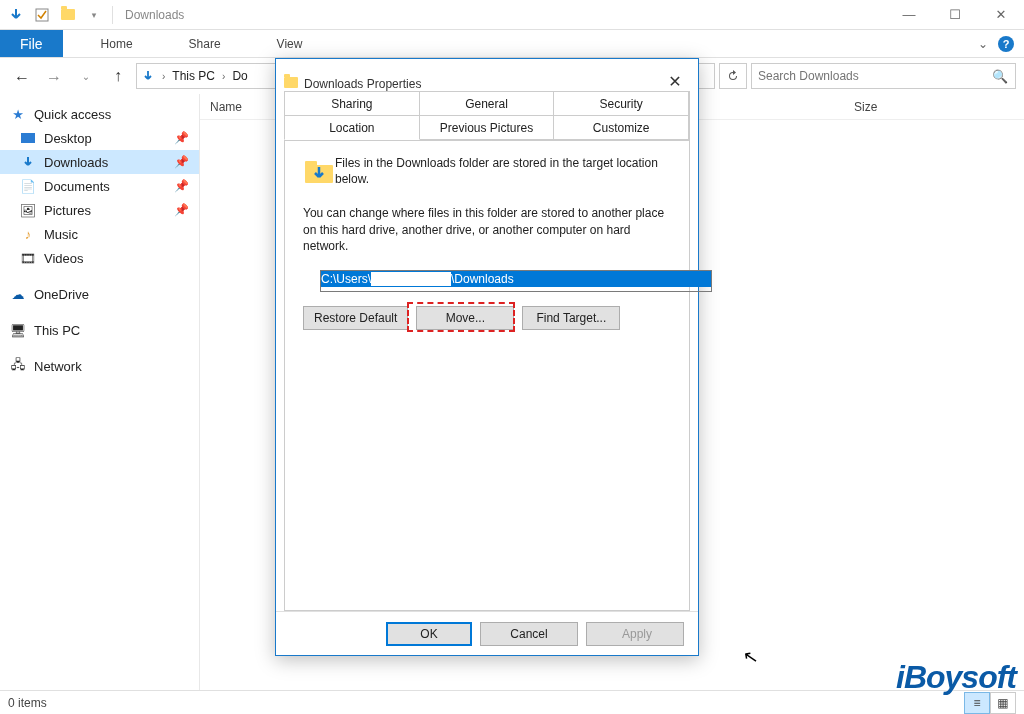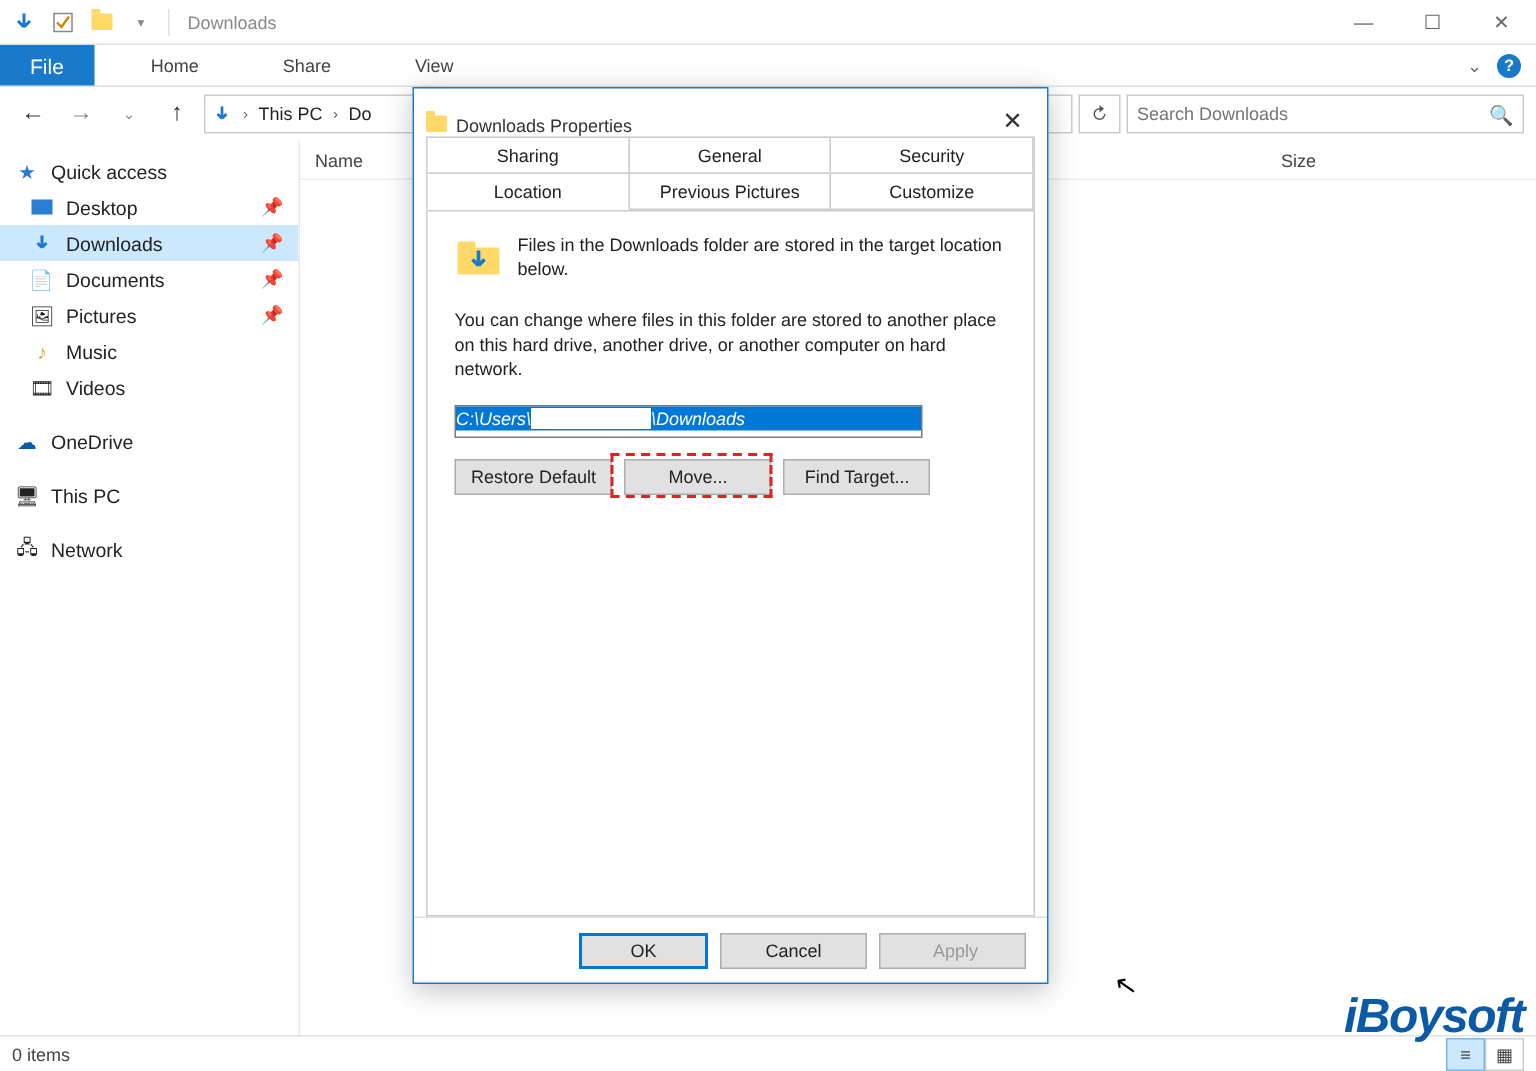--- a/index.html
+++ b/index.html
@@ -63,23 +63,23 @@
 .dialog-title { height:32px; display:flex; align-items:flex-end; padding:0 8px; }
 .dialog-title .dlg-icon { margin-right:6px; }
 .dialog-title .dlg-text { color:#333; font-size:12px;}
 .dialog-title .dlg-close { margin-left:auto; font-size:16px; color:#333; width:30px; text-align:center;}
 
 .tabs { display:grid; grid-template-columns:1fr 1fr 1fr; grid-template-rows:24px 24px; border:1px solid #ccc; margin:0 8px;}
 .tab { display:flex; align-items:center; justify-content:center; border:1px solid #ccc; margin:-1px 0 0 -1px; background:#fff; color:#222;}
 .tab.active { background:#fff; border-bottom-color:#fff; position:relative; z-index:1;}
 
 .dialog-body { flex:1; padding:14px 18px 10px 18px; margin:0 8px; border:1px solid #ccc; border-top:none; position:relative;}
-.info-row { display:flex; gap:10px; margin-bottom:18px;}
+.info-row { display:flex; margin-bottom:18px;}
 .info-text { color:#222; line-height:1.35; }
-.path-input { width:312px; height:22px; border:1px solid #7a7a7a; margin-top:16px; margin-left:0;font-style:italic;}
+.path-input { width:392px; height:22px; border:1px solid #7a7a7a; margin-top:16px; margin-left:17px;}
 .path-highlight { background:#0078d7; color:#fff; padding:1px 0; display:flex;}
 .path-highlight span { white-space:pre; }
 .btn-row { display:flex; gap:8px; margin-top:14px; margin-left:0;}
 .dlg-button { height:24px; border:1px solid #adadad; background:#e1e1e1; padding:0 10px; min-width:98px; color:#222; display:flex; align-items:center; justify-content:center;}
 .move-highlight { position:absolute; border:2px dashed #d22; pointer-events:none;}
 
 .dialog-footer { height:44px; border-top:1px solid #e0e0e0; display:flex; align-items:center; justify-content:flex-end; gap:8px; padding:0 14px;}
 .dlg-button.primary { border:2px solid #0078d7; background:#e1e1e1; min-width:86px;}
 .dlg-button.disabled { color:#999;padding-left:14px; }
 

